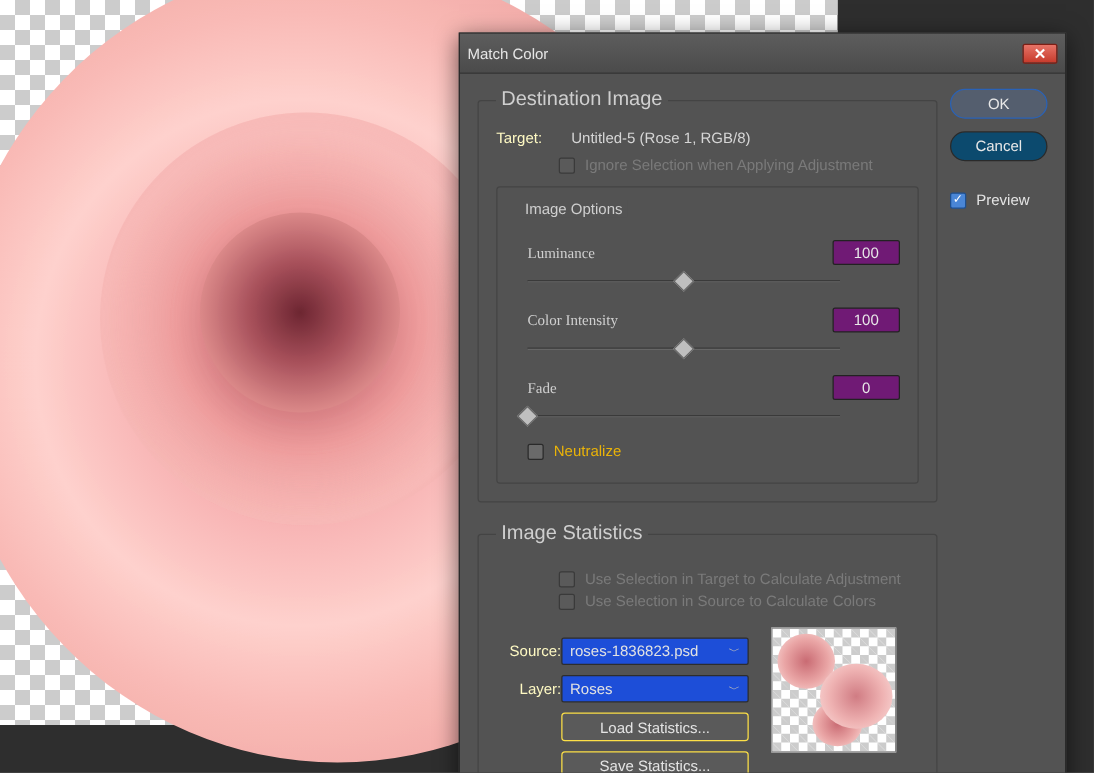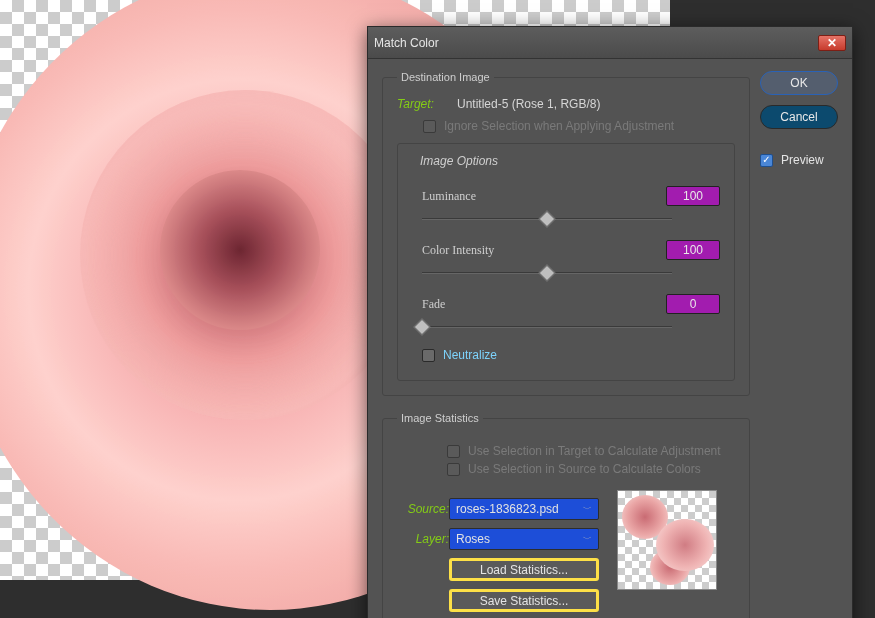--- a/index.html
+++ b/index.html
@@ -20,53 +20,53 @@
     background:radial-gradient(circle,#6e2a35 0%,#a5525c 35%,#d68888 70%,transparent 90%);}
   
   .dialog{position:absolute;left:367px;top:26px;width:486px;background:#535353;border:1px solid #2a2a2a;box-shadow:0 4px 18px rgba(0,0,0,.6);}
   .titlebar{height:32px;background:linear-gradient(#5d5d5d,#4b4b4b);display:flex;align-items:center;padding:0 6px;border-bottom:1px solid #333;}
   .titlebar .title{color:#e6e6e6;flex:1;}
   .close-btn{width:28px;height:16px;border-radius:2px;background:linear-gradient(#e67367,#c73b2c);border:1px solid #7d1f15;display:flex;align-items:center;justify-content:center;color:#fff;font-weight:bold;font-size:11px;line-height:1;cursor:pointer;}
   .body{display:flex;padding:12px 14px 18px 14px;gap:10px;}
   .leftcol{flex:1;}
   .rightcol{width:78px;display:flex;flex-direction:column;gap:10px;}
   fieldset{border:1px solid #444;border-radius:3px;padding:10px 14px 14px 14px;margin-bottom:16px;position:relative;}
-  legend{color:#cfcfcf;padding:0 4px;font-size:11px;}
+  legend{color:#cfcfcf;padding:0 4px;font-size:16px;}
   .row{display:flex;align-items:center;gap:8px;color:#b9b9b9;margin:4px 0;}
-  .lbl{color:#84cc16;min-width:52px;font-style:italic;}
+  .lbl{color:#fef9c3;min-width:52px;}
   .val{color:#d6d6d6;}
   .disabled{color:#7a7a7a;}
   .chk{width:13px;height:13px;border:1px solid #2a2a2a;background:#6a6a6a;display:inline-flex;align-items:center;justify-content:center;border-radius:2px;}
   .chk.on{background:#4a86d6;border-color:#1e4f8f;}
   .chk.on::after{content:"✓";color:#fff;font-size:10px;line-height:1;}
   .chk.off-disabled{background:#5a5a5a;border-color:#3a3a3a;}
   .group-inner{border:1px solid #444;border-radius:3px;padding:10px 14px 14px 14px;margin-top:6px;}
   .slider-row{display:flex;align-items:center;margin-top:14px;}
   .slider-label{color:#cfcfcf;width:140px;text-align:left;padding-left:10px;font-family:Liberation Serif, serif;}
-  .numbox{width:54px;height:20px;background:#a21caf;border:1px solid #222;color:#e8e8e8;text-align:center;line-height:18px;border-radius:2px;margin-left:auto;}
+  .numbox{width:54px;height:20px;background:#701a75;border:1px solid #222;color:#e8e8e8;text-align:center;line-height:18px;border-radius:2px;margin-left:auto;}
   .track{position:relative;height:14px;margin:6px 0 0 10px;width:250px;}
   .track .bar{position:absolute;top:6px;left:0;right:0;height:2px;background:#3a3a3a;border-bottom:1px solid #666;}
   .thumb{position:absolute;top:1px;width:12px;height:12px;background:#bfbfbf;border:1px solid #666;transform:translateX(-50%) rotate(45deg);}
   .btn{height:24px;border-radius:14px;border:1px solid #2a2a2a;background:#0c4a6e;color:#e8e8e8;display:flex;align-items:center;justify-content:center;cursor:pointer;}
   .btn.primary{border:1px solid #2a62b6;background:#545e6e;}
   .sel{height:22px;background:#1d4ed8;border:1px solid #2d2d2d;color:#e2e2e2;border-radius:2px;display:flex;align-items:center;padding:0 6px;gap:18px;position:relative;min-width:130px;}
   .sel .caret{margin-left:auto;font-size:9px;color:#bbb;}
   .thumbimg{width:100px;height:100px;border:1px solid #888;margin-left:18px;
     background-image:
       linear-gradient(45deg,#ccc 25%,transparent 25%,transparent 75%,#ccc 75%),
       linear-gradient(45deg,#ccc 25%,transparent 25%,transparent 75%,#ccc 75%);
     background-size:14px 14px;background-position:0 0,7px 7px;background-color:#fff;position:relative;overflow:hidden;}
   .thumbimg::before{content:"";position:absolute;left:4px;top:4px;width:46px;height:44px;border-radius:50%;
     background:radial-gradient(circle,#c96b73 0%,#eaa6a6 55%,#f7d3d1 90%);}
   .thumbimg::after{content:"";position:absolute;right:2px;top:28px;width:58px;height:52px;border-radius:50%;
     background:radial-gradient(circle,#d07c83 0%,#efb3b3 55%,#f9dad8 95%);}
   .thumb3{position:absolute;left:32px;bottom:4px;width:40px;height:36px;border-radius:50%;
     background:radial-gradient(circle,#c96b73 0%,#eaa6a6 55%,#f7d3d1 90%);}
   .source-grid{display:grid;grid-template-columns:52px 150px auto;row-gap:8px;align-items:center;margin-top:8px;}
-  .sbtn{height:23px;background:#5a5a5a;border:3px solid #fde047;border-radius:3px;color:#e4e4e4;display:flex;align-items:center;justify-content:center;padding:0 10px;cursor:pointer;}
+  .sbtn{height:23px;background:#5a5a5a;border:1px solid #fde047;border-radius:3px;color:#e4e4e4;display:flex;align-items:center;justify-content:center;padding:0 10px;cursor:pointer;}
 </style>
 </head>
 <body>
 
 <div class="canvas">
   <div class="rose"></div>
 </div>
 
 <div class="dialog">
   <div class="titlebar">
@@ -77,27 +77,27 @@
   </div>
   <div class="body">
     <div class="leftcol">
 
       <fieldset>
         <legend>Destination Image</legend>
         <div class="row">
           <span class="lbl">Target:</span>
           <span class="val">Untitled-5 (Rose 1, RGB/8)</span>
         </div>
-        <div class="row" style="margin-left:26px;margin-top:8px;">
+        <div class="row" style="margin-left:50px;margin-top:8px;">
           <span class="chk off-disabled"></span>
           <span class="disabled">Ignore Selection when Applying Adjustment</span>
         </div>
 
         <div class="group-inner" style="margin-top:10px;">
-          <div style="color:#cfcfcf;margin:-18px 0 4px 4px;background:#535353;display:inline-block;padding:0 4px;font-style:italic;">Image Options</div>
+          <div style="color:#cfcfcf;margin:-18px 0 4px 4px;background:#535353;display:inline-block;padding:0 4px;">Image Options</div>
 
           <div class="slider-row">
             <span class="slider-label">Luminance</span>
             <span class="numbox">100</span>
           </div>
           <div class="track">
             <div class="bar"></div>
               <div class="thumb" style="left:50%"></div>
           </div>
 
@@ -114,21 +114,21 @@
             <span class="slider-label">Fade</span>
             <span class="numbox">0</span>
           </div>
           <div class="track">
             <div class="bar"></div>
               <div class="thumb" style="left:0%"></div>
           </div>
 
           <div class="row" style="margin-top:14px;margin-left:10px;">
             <span class="chk"></span>
-            <span style="color:#7dd3fc">Neutralize</span>
+            <span style="color:#eab308">Neutralize</span>
           </div>
         </div>
       </fieldset>
 
       <fieldset>
         <legend>Image Statistics</legend>
         <div class="row" style="margin-left:50px;margin-top:10px;">
           <span class="chk off-disabled"></span>
           <span class="disabled">Use Selection in Target to Calculate Adjustment</span>
         </div>

